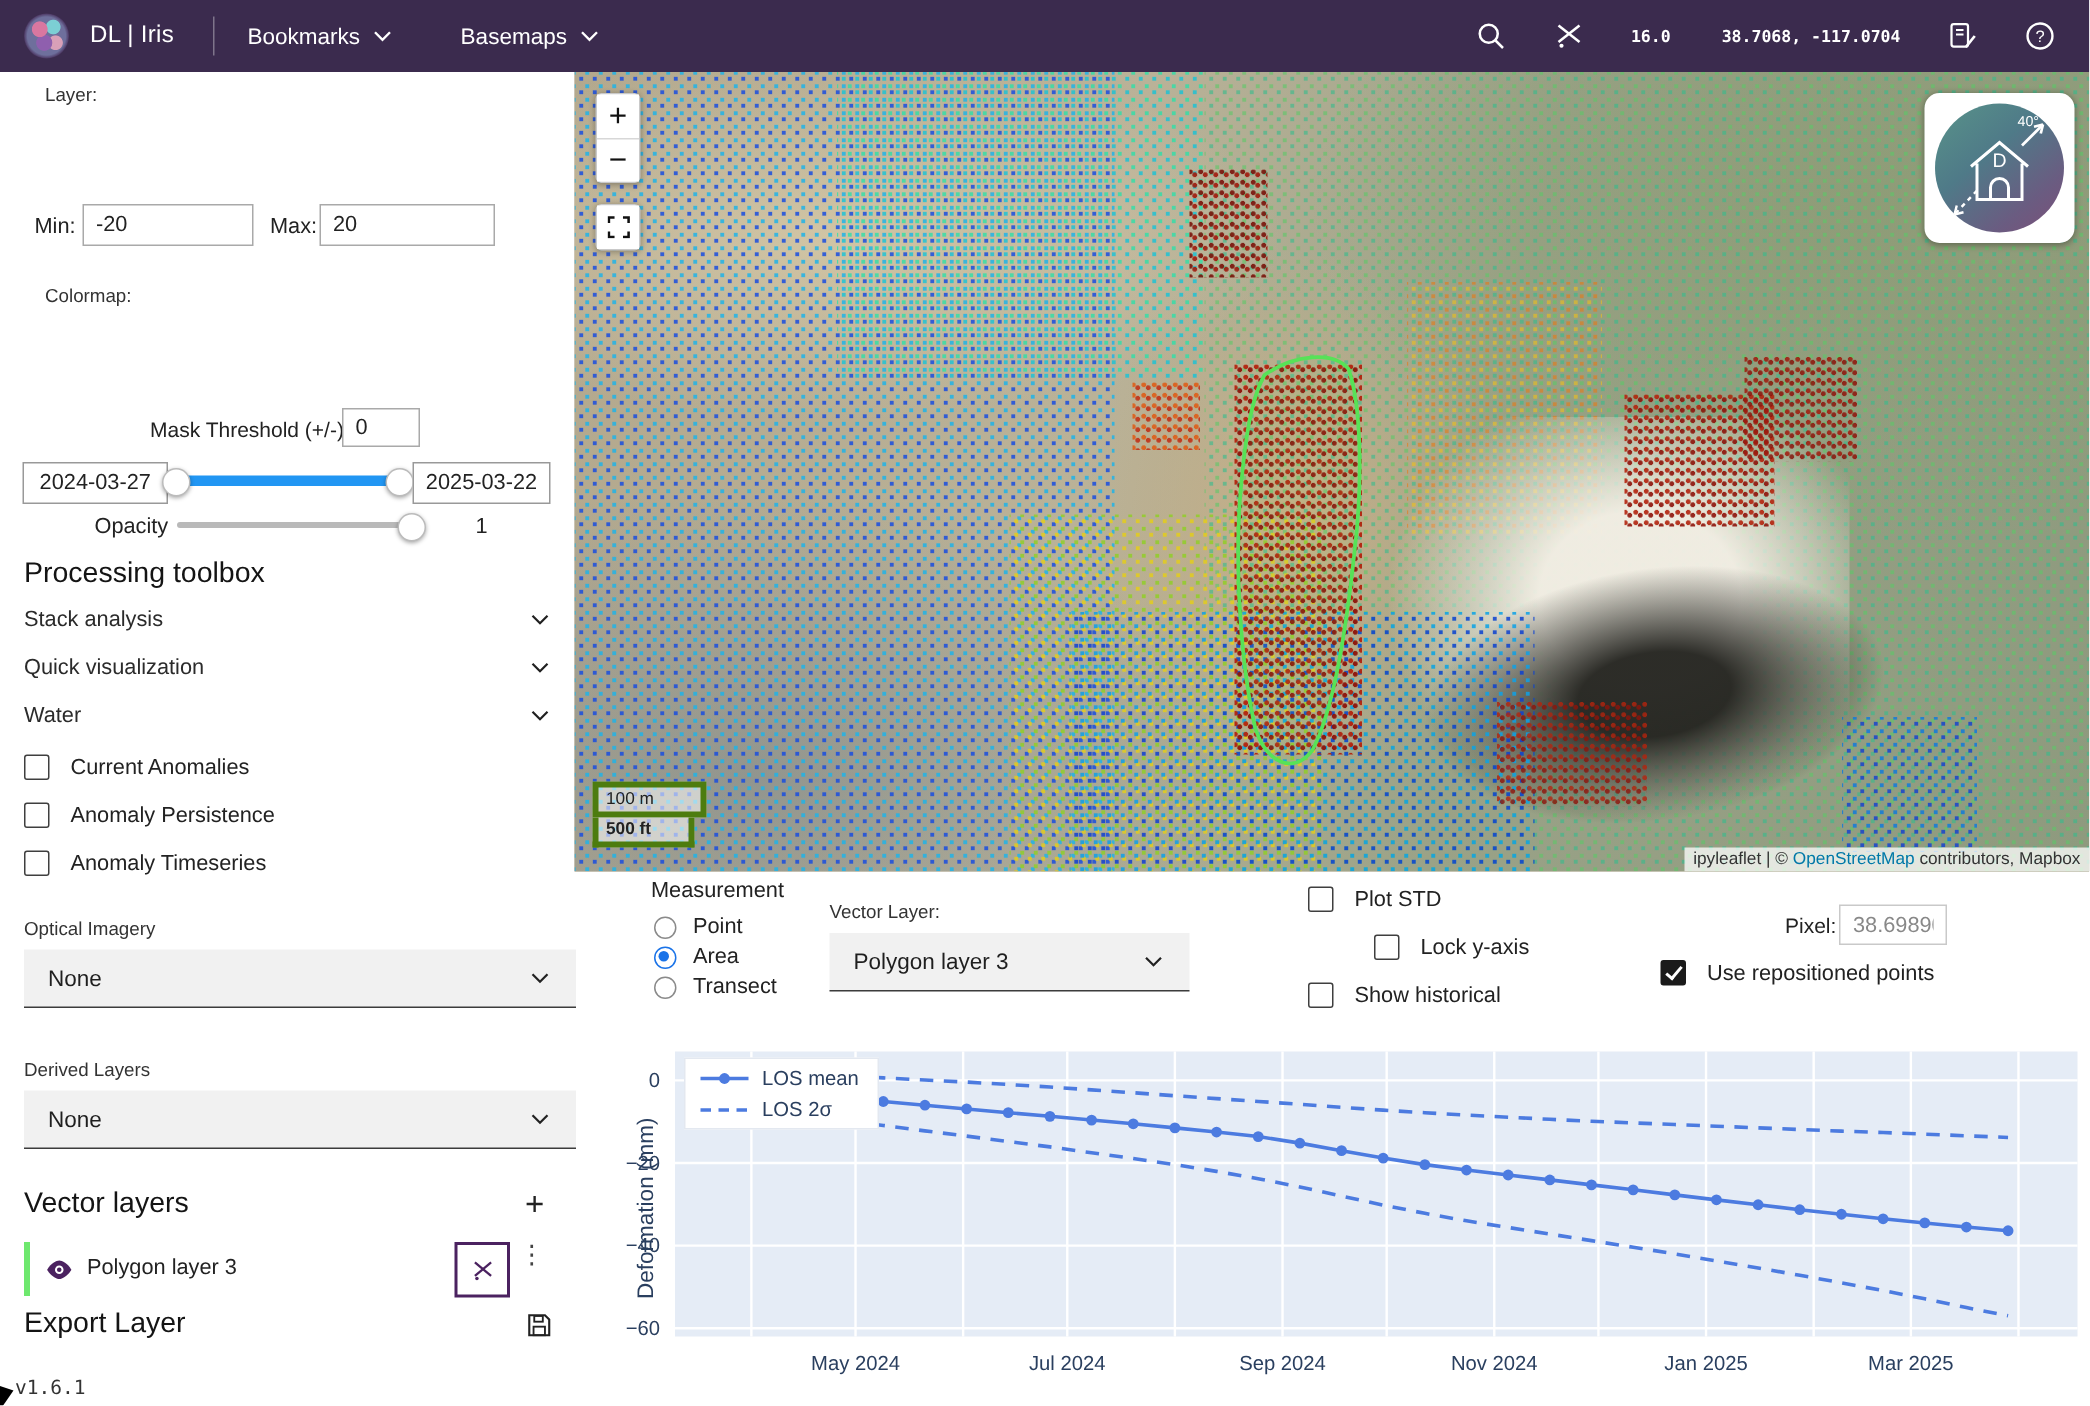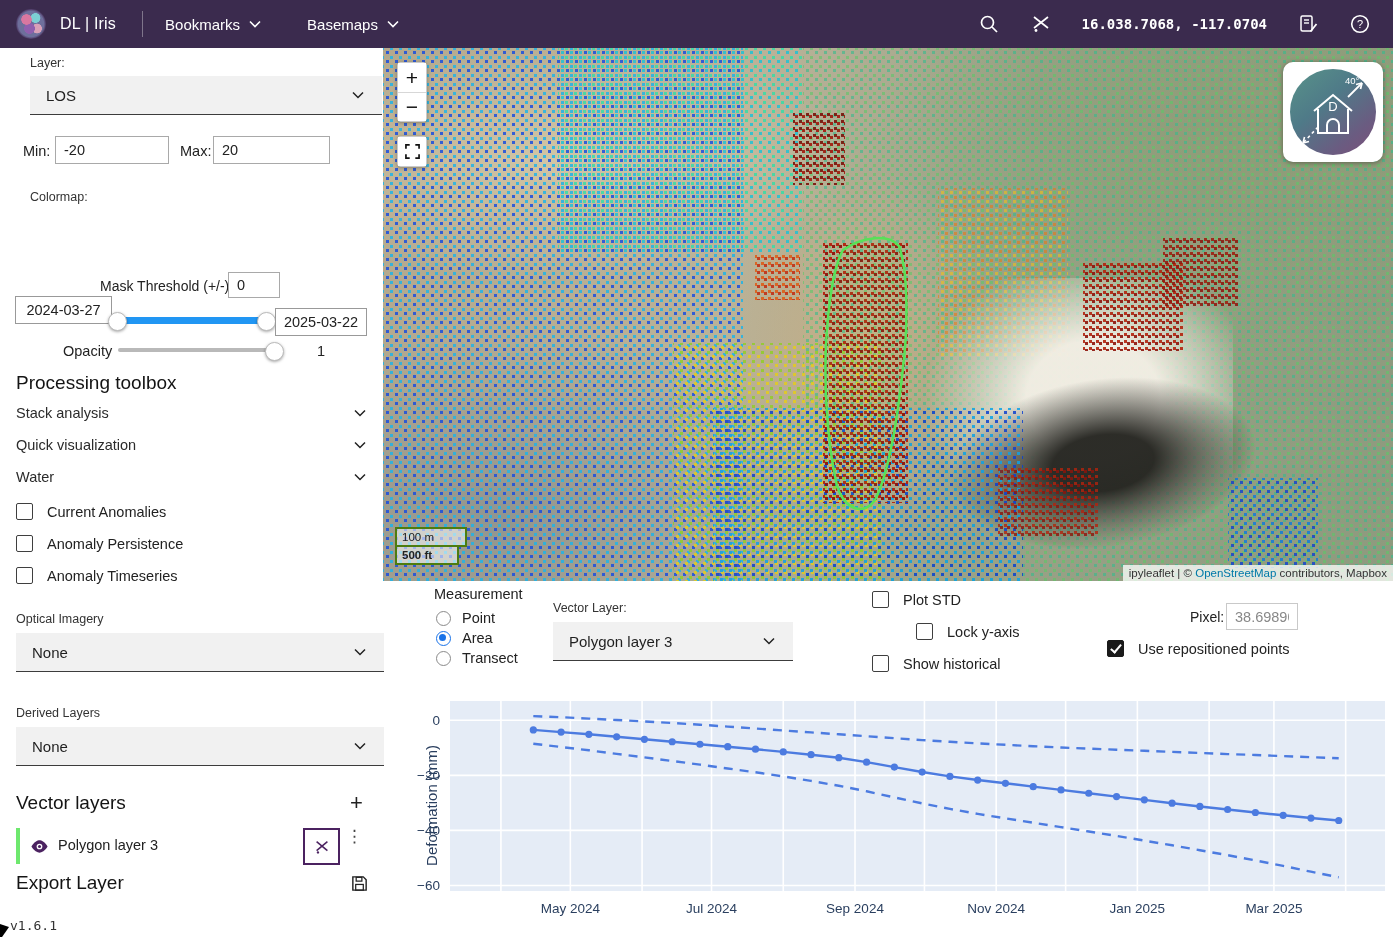--- a/index.html
+++ b/index.html
@@ -16,21 +16,21 @@
           radial-gradient(circle at 65% 30%, #7ccfd4 0 16%, transparent 18%),
           radial-gradient(circle at 45% 65%, #8f5fae 0 20%, transparent 22%),
           radial-gradient(circle at 70% 65%, #d9a0b8 0 16%, transparent 18%),
           radial-gradient(circle, #6e6f9c 0 60%, #4e3a66 70%);
         background-color:#5a4a72;}
   #brand{margin-left:14px;font-size:16px;letter-spacing:.2px;}
   .nav-divider{width:1px;height:26px;background:rgba(255,255,255,.35);margin:0 22px 0 26px;}
   .nav-menu{display:flex;align-items:center;gap:7px;font-size:15px;margin-right:44px;cursor:pointer;}
   .nav-right{margin-left:auto;display:flex;align-items:center;gap:30px;padding-right:22px;}
   .nav-icon{width:22px;height:22px;display:block;}
-  #nav-coords{font-family:"DejaVu Sans Mono",monospace;font-weight:bold;font-size:14px;display:flex;gap:0;}
+  #nav-coords{font-family:"DejaVu Sans Mono",monospace;font-weight:bold;font-size:11px;display:flex;gap:34px;}
 
   
   #sidebar{position:absolute;left:0;top:48px;width:383px;height:889px;background:#fff;}
   .sm-label{font-size:12.5px;color:#333;}
   .dropdown{height:38px;background:#f1f1f1;border-bottom:1px solid #3c3c3c;display:flex;
             align-items:center;padding:0 16px;font-size:15px;color:#1f1f1f;cursor:pointer;}
   .dropdown .chev{margin-left:auto;}
   .chev{width:16px;height:16px;}
   .txt-input{border:1px solid #a9a9a9;background:#fff;font-size:14.5px;color:#222;
              padding:0 8px;font-family:"Liberation Sans",sans-serif;box-sizing:border-box;}
@@ -69,21 +69,21 @@
       background:radial-gradient(ellipse at 55% 45%, rgba(243,239,229,.96) 28%, rgba(243,239,229,0) 70%);}
   #pit-dark{position:absolute;left:555px;top:325px;width:330px;height:180px;transform:rotate(-8deg);
       background:radial-gradient(ellipse at 50% 50%, rgba(28,28,24,.92) 22%, rgba(28,28,24,0) 66%);}
   .leaflet-btn{position:absolute;background:#fff;border:1px solid #c9c9c9;border-radius:4px;
       box-shadow:0 1px 4px rgba(0,0,0,.3);display:flex;flex-direction:column;align-items:stretch;}
   .zbtn{width:28px;height:29px;display:flex;align-items:center;justify-content:center;
         font-size:21px;color:#111;cursor:pointer;background:#fff;border:none;padding:0;
         font-family:"Liberation Sans",sans-serif;}
   .zbtn+.zbtn{border-top:1px solid #d7d7d7;}
   #scalebar{position:absolute;left:12px;bottom:16px;font-size:11.5px;color:#222;}
-  .scalebox{border:2px solid #4d7c0f;background:rgba(255,255,255,.55);padding:0 5px;line-height:16px;}
+  .scalebox{border:4px solid #4d7c0f;background:rgba(255,255,255,.55);padding:0 5px;line-height:16px;}
   .scalebox+ .scalebox{border-top:none;font-weight:bold;}
   #attribution{position:absolute;right:0;bottom:0;background:rgba(255,255,255,.75);
       font-size:11.5px;color:#333;padding:2px 6px;white-space:nowrap;}
   #attribution a{color:#0078a8;text-decoration:none;}
   #maplegend{position:absolute;right:9px;bottom:26px;width:98px;height:130px;background:#fff;
       border-radius:3px;box-shadow:0 0 4px rgba(0,0,0,.25);font-family:"DejaVu Sans",sans-serif;}
   #mm-title{position:absolute;left:10px;top:4px;font-size:17px;color:#111;}
   #cbar{position:absolute;left:12px;top:29px;width:14px;height:92px;border:1px solid #555;
       background:linear-gradient(to bottom,#00007f 0%,#0000ff 12%,#007fff 25%,#00ffff 37%,
                  #7fff7f 50%,#ffff00 62%,#ff7f00 75%,#ff0000 88%,#7f0000 100%);}
@@ -158,38 +158,32 @@
         </svg>
       <svg class="nav-icon" viewBox="0 0 22 22">
           <circle cx="11" cy="11" r="8.3" fill="none" stroke="#fff" stroke-width="1.6"></circle>
           <text x="11" y="15" text-anchor="middle" font-size="11" fill="#fff" font-family="Liberation Sans, sans-serif">?</text>
         </svg>
     </div>
   </div>
 
   <div id="sidebar">
     <div class="abs sm-label" style="left:30px;top:8px">Layer:</div>
-    <div class="abs dropdown" style="left:30px;top:28px;width:320px">
-      <span>LOS</span>
-      <svg class="chev" viewBox="0 0 16 16">
-          <polyline points="3,5.5 8,10.5 13,5.5" fill="none" stroke="#222" stroke-width="1.5"></polyline>
-        </svg>
-    </div>
 
     <div class="abs" style="left:23px;top:95px;font-size:14.5px">Min:</div>
     <input class="abs txt-input" style="left: 55px; top: 88px; width: 114px; height: 28px;" value="-20">
     <div class="abs" style="left:180px;top:95px;font-size:14.5px">Max:</div>
     <input class="abs txt-input" style="left: 213px; top: 88px; width: 117px; height: 28px;" value="20">
 
     <div class="abs sm-label" style="left:30px;top:142px">Colormap:</div>
 
     <div class="abs" style="left:100px;top:230px;font-size:14px">Mask Threshold (+/-):</div>
     <input class="abs txt-input" style="left: 228px; top: 224px; width: 52px; height: 26px;" value="0">
 
-    <div class="abs date-box" style="left:15px;top:248px;width:95px;height:26px">2024-03-27</div>
+    <div class="abs date-box" style="left:15px;top:260px;width:95px;height:26px">2024-03-27</div>
     <div class="abs slider-track" style="left:118px;top:269px;width:146px;height:7px;background:#2196f3"></div>
     <div class="slider-handle" style="left:108px;top:264px"></div>
     <div class="slider-handle" style="left:257px;top:264px"></div>
     <div class="abs date-box" style="left:275px;top:260px;width:90px;height:26px">2025-03-22</div>
 
     <div class="abs" style="left:63px;top:295px;font-size:14.5px">Opacity</div>
     <div class="abs slider-track" style="left:118px;top:300px;width:160px;height:4px;background:#b9b9b9"></div>
     <div class="slider-handle" style="left:265px;top:294px"></div>
     <div class="abs" style="left:317px;top:295px;font-size:14.5px">1</div>
 
@@ -442,15 +436,30 @@
         <circle cx="789.0792079207921" cy="110.15942028985506" r="3.6" fill="#4c7be0"></circle>
         <circle cx="816.8514851485149" cy="113.46376811594203" r="3.6" fill="#4c7be0"></circle>
         <circle cx="844.6237623762376" cy="116.49275362318839" r="3.6" fill="#4c7be0"></circle>
         <circle cx="872.3960396039604" cy="119.5217391304348" r="3.6" fill="#4c7be0"></circle>
         <circle cx="900.1683168316832" cy="122.27536231884058" r="3.6" fill="#4c7be0"></circle>
         <circle cx="927.940594059406" cy="125.02898550724638" r="3.6" fill="#4c7be0"></circle>
         <circle cx="955.7128712871287" cy="127.5072463768116" r="3.6" fill="#4c7be0"></circle>
         <polyline points="150.3,23.1 178.1,24.2 205.9,25.6 233.6,27.0 261.4,28.4 289.2,30.0 317.0,31.7 344.7,33.6 372.5,35.5 400.3,37.5 428.0,39.4 455.8,41.3 483.6,43.2 511.4,45.2 539.1,47.1 566.9,48.8 594.7,50.4 622.4,51.8 650.2,53.2 678.0,54.5 705.8,55.6 733.5,56.7 761.3,57.8 789.1,58.9 816.9,60.0 844.6,61.1 872.4,62.0 900.2,63.1 927.9,64.2 955.7,65.3" fill="none" stroke="#4c7be0" stroke-width="2.4" stroke-dasharray="9,7"></polyline>
         <polyline points="150.3,50.7 178.1,54.0 205.9,57.3 233.6,60.9 261.4,64.4 289.2,68.0 317.0,71.6 344.7,75.5 372.5,79.3 400.3,83.4 428.0,87.9 455.8,92.8 483.6,98.3 511.4,104.4 539.1,110.4 566.9,115.9 594.7,120.9 622.4,125.3 650.2,129.7 678.0,134.1 705.8,138.5 733.5,142.9 761.3,147.6 789.1,152.3 816.9,157.2 844.6,162.2 872.4,167.4 900.2,172.9 927.9,178.7 955.7,184.2" fill="none" stroke="#4c7be0" stroke-width="2.4" stroke-dasharray="9,7"></polyline>
       </svg>
+    <div id="chart-legend">
+        <div class="leg-entry">
+          <svg width="34" height="10">
+            <line x1="1" y1="5" x2="33" y2="5" stroke="#4c7be0" stroke-width="2.4"></line>
+            <circle cx="17" cy="5" r="3.6" fill="#4c7be0"></circle>
+          </svg>
+          <span>LOS mean</span>
+        </div>
+        <div class="leg-entry">
+          <svg width="34" height="10">
+            <line x1="1" y1="5" x2="33" y2="5" stroke="#4c7be0" stroke-width="2.4" stroke-dasharray="7,5"></line>
+          </svg>
+          <span>LOS 2σ</span>
+        </div>
+      </div>
   </div>
 
 </div>
 
 </body></html>

